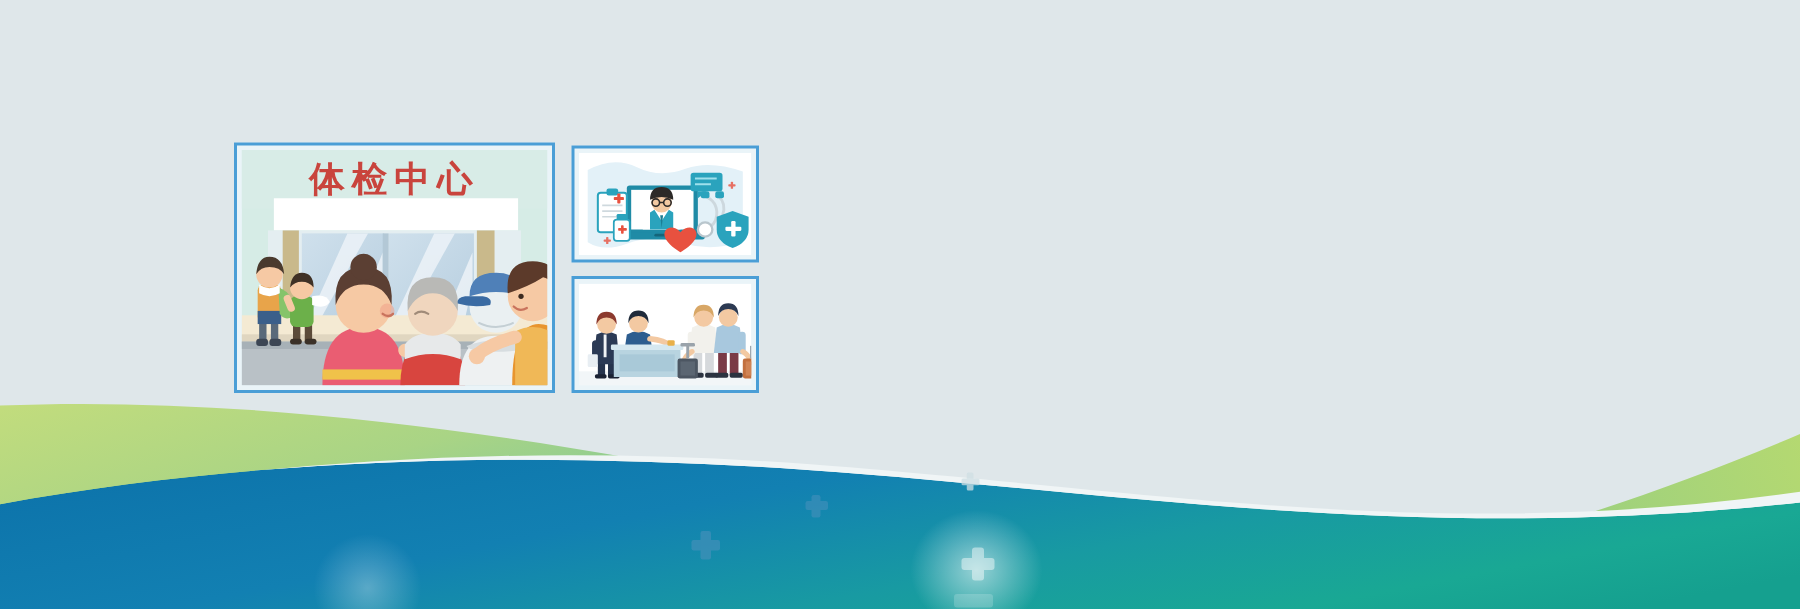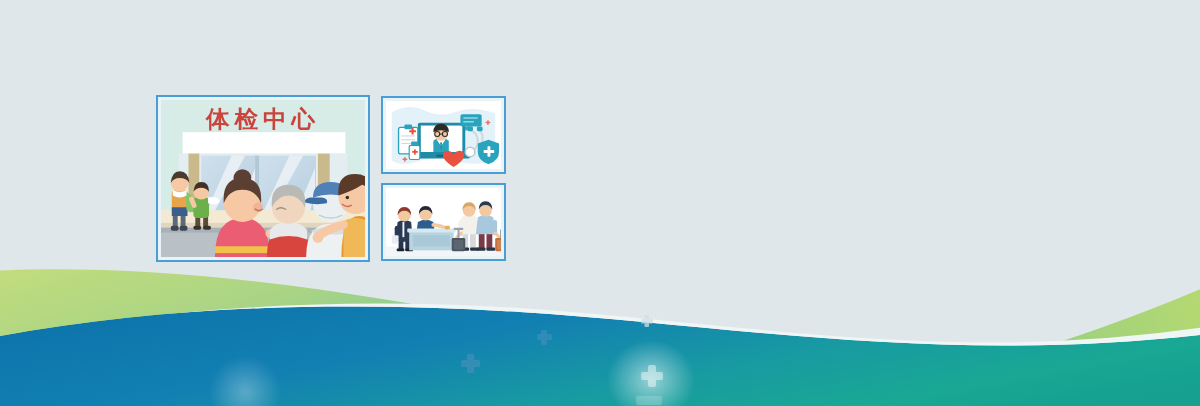--- a/index.html
+++ b/index.html
@@ -8,21 +8,21 @@
     background:#dfe7ea;
     font-family:"Liberation Sans", sans-serif;
     position:relative;
   }
   .stage{position:absolute;inset:0;width:1200px;height:406px;overflow:hidden;}
 
   
   .bg-waves{position:absolute;inset:0;width:1200px;height:406px;}
 
   
-  .gallery{position:absolute;left:156px;top:95px;display:flex;gap:11px;align-items:center;}
+  .gallery{position:absolute;left:156px;top:95px;display:flex;gap:11px;align-items:flex-end;}
   .card{
     border:2px solid #4a9ed6;
     background:#eaf4f8;
     box-sizing:border-box;
     overflow:hidden;
     position:relative;
   }
   .card-main{width:214px;height:167px;padding:3px;}
   .card-side{width:125px;height:78px;padding:3px;}
   .side-col{display:flex;flex-direction:column;gap:9px;}

